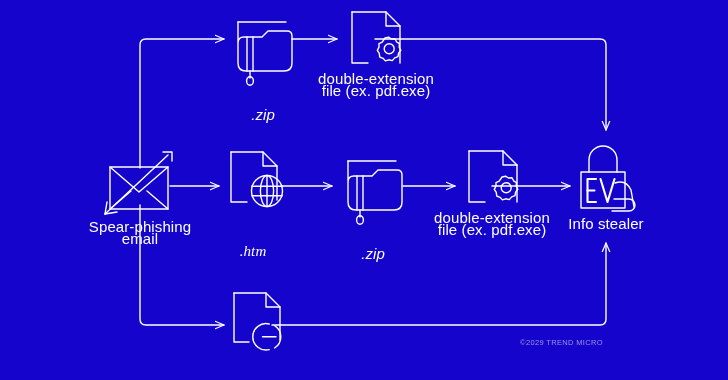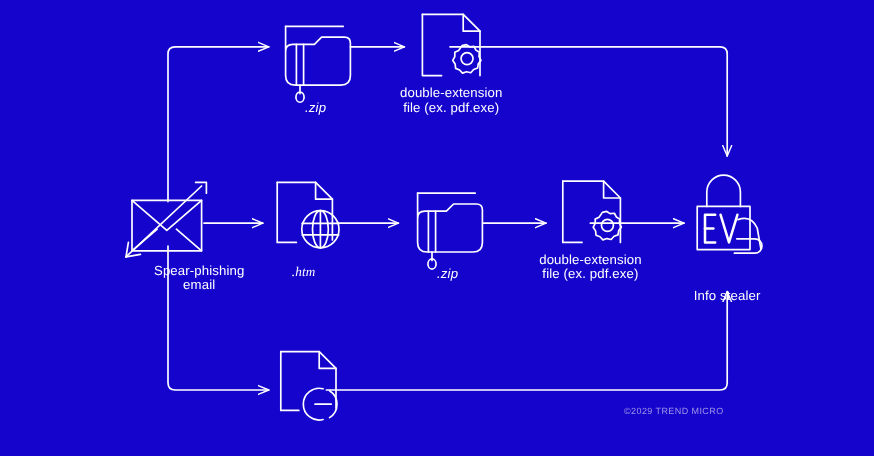--- a/index.html
+++ b/index.html
@@ -20,30 +20,30 @@
     position: absolute;
     inset: 0;
     width: 728px;
     height: 380px;
     display: block;
   }
   .node-label {
     position: absolute;
     color: #ffffff;
     font-family: "Liberation Sans", sans-serif;
-    font-size: 11px;
+    font-size: 15px;
     line-height: 11.5px;
     letter-spacing: 0.1px;
     text-align: center;
     white-space: nowrap;
     transform: translateX(-50%);
     pointer-events: none;
   }
   .node-label .ital { }
-  .node-label.italic-all { font-style: italic; }
+  .node-label.italic-all { font-style: italic; margin-top: 24px; }
   .credit {
     position: absolute;
     color: #9f93e8;
     font-family: "Liberation Sans", sans-serif;
     font-size: 7.5px;
     letter-spacing: 0.35px;
     white-space: nowrap;
   }
 </style>
 </head>
@@ -173,21 +173,21 @@
       </g>
 
       <g stroke-width="2.1">
         <path d="M 596 179 L 587.5 179 L 587.5 202 L 596 202"></path>
         <path d="M 587.5 190.5 L 594.5 190.5"></path>
         <path d="M 600.5 179 L 607.5 202 L 614.5 179"></path>
       </g>
     </g>
   </svg>
 
-  <div class="node-label" style="left:140px; top:221px;margin-left:26px;">
+  <div class="node-label" style="left:140px; top:221px;">
     <div>Spear-phishing</div>
     <div>email</div>
   </div>
 
   <div class="node-label italic-all" style="left:263px; top:85px;">
     <div>.zip</div>
   </div>
 
   <div class="node-label" style="left:376px; top:73px;">
     <div>double-extension</div>
@@ -208,19 +208,19 @@
     <div>double-extension</div>
     <div>
       <span>file (ex. </span><span class="ital">pdf.exe</span><span>)</span>
     </div>
   </div>
 
   <div class="node-label" style="left:255px; top:382px;">
     <div>.lnk</div>
   </div>
 
-  <div class="node-label" style="left:606px; top:218px;margin-top:24px;">
+  <div class="node-label" style="left:606px; top:218px;">
     <div>Info stealer</div>
   </div>
 
   <div class="credit" style="left:520px; top:338px;">©2029 TREND MICRO</div>
 
 </div>
 
 </body></html>

